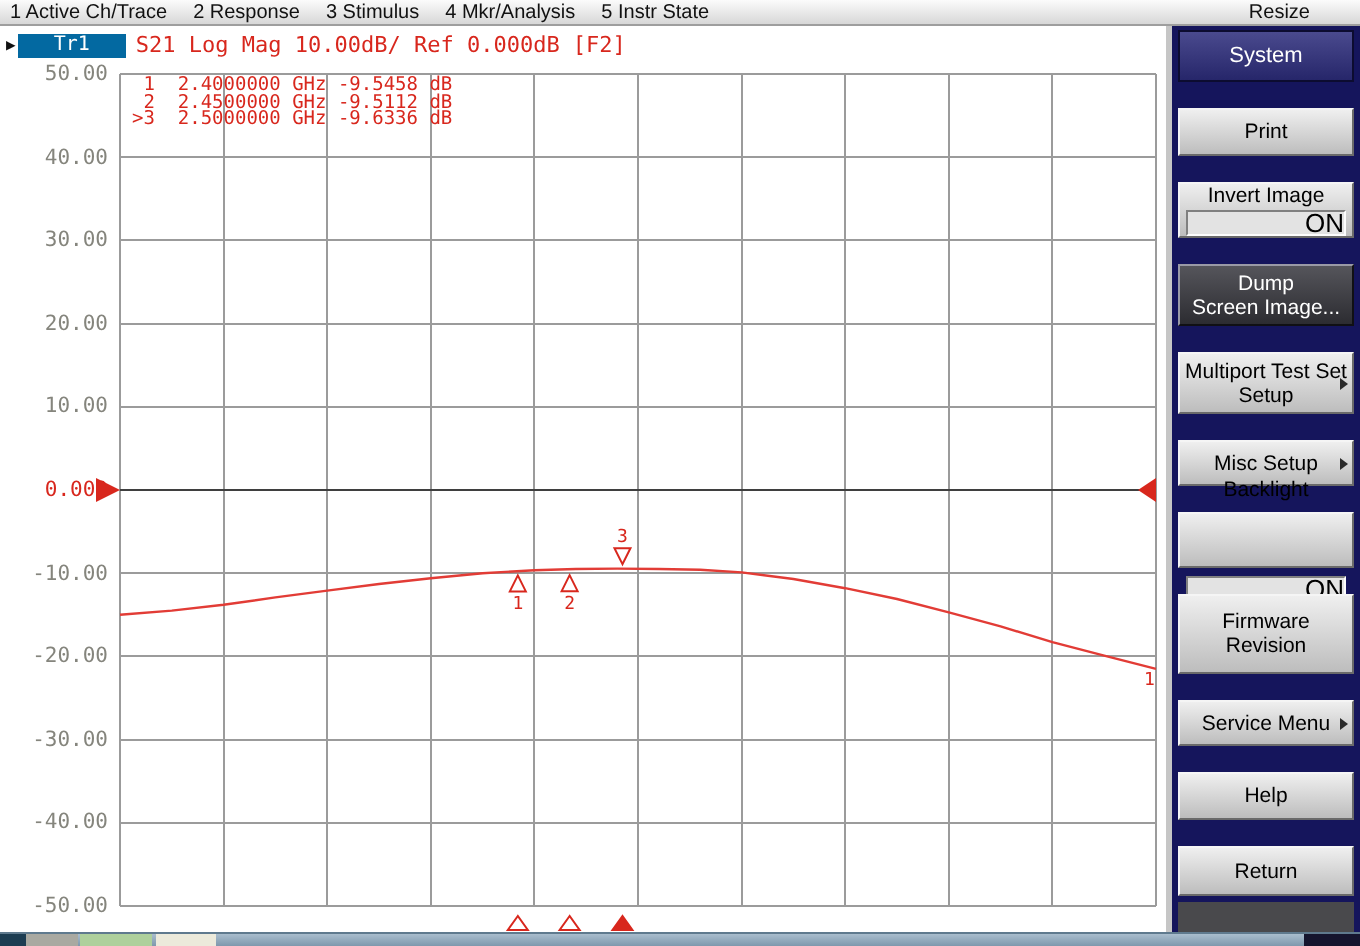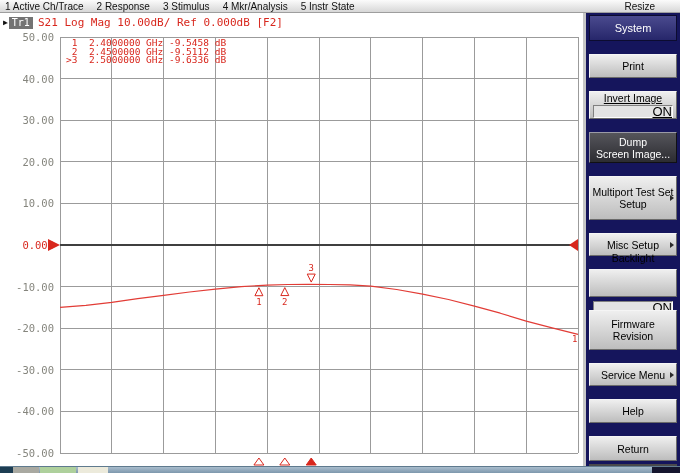--- a/index.html
+++ b/index.html
@@ -19,21 +19,21 @@
   .menubar .mitem{margin-right:13px;cursor:default;}
   .menubar .resize{margin-left:auto;margin-right:20px;}
   
   .screen{position:absolute;left:0;top:14px;width:586px;height:452px;background:#fff;}
   .tstatus{
     position:absolute;left:3px;top:16px;display:flex;align-items:center;
     font-family:"DejaVu Sans Mono","Liberation Mono",monospace;
     font-size:11px;color:#d8271d;white-space:pre;
   }
   .tstatus .tarrow{color:#111;font-size:8px;margin-right:1px;line-height:11px;}
-  .tstatus .tbadge{background:#737373;color:#fff;font-size:10px;line-height:12px;padding:0 3px;margin-right:5px;}
+  .tstatus .tbadge{background:#0369a1;color:#fff;font-size:10px;line-height:12px;padding:0 18px;margin-right:5px;}
   .graticule{position:absolute;left:60px;top:37px;width:518px;height:416px;}
   .graticule svg{overflow:visible;display:block;}
   .ylabels div{
     position:absolute;left:4px;width:50px;text-align:right;
     font-family:"DejaVu Sans Mono","Liberation Mono",monospace;
     font-size:10.5px;color:#85857d;transform:translateY(-50%);
   }
   .ylabels div.ref{color:#d8271d;}
   .mktable{
     position:absolute;left:66px;top:39px;
@@ -156,29 +156,29 @@
     </svg>
 </div>
 
 <div class="mktable" id="mktable"><div> 1  2.4000000 GHz -9.5458 dB</div><div> 2  2.4500000 GHz -9.5112 dB</div><div>&gt;3  2.5000000 GHz -9.6336 dB</div></div>
 
 <div class="sidebar" id="sidebar">
   <div class="skheader">System</div>
 <div class="skey" style="height: 24px;">
       <div>Print</div>
     </div>
-    <div class="skey" style="height: 28px; text-decoration: underline;">
+    <div class="skey" style="height: 28px;">
       <div>Invert Image</div>
       <div class="val">ON</div>
     </div>
     <div class="skey active" style="height: 31px;">
       <div>Dump</div>
       <div>Screen Image...</div>
     </div>
-    <div class="skey" style="height: 44px;">
+    <div class="skey" style="height: 31px;">
       <div>Multiport Test Set</div>
       <div>Setup</div>
       <span class="arrow"></span>
     </div>
     <div class="skey" style="height: 23px;">
       <div>Misc Setup</div>
       <span class="arrow"></span>
     </div>
     <div class="skey" style="height: 28px; gap: 36px;">
       <div>Backlight</div>

